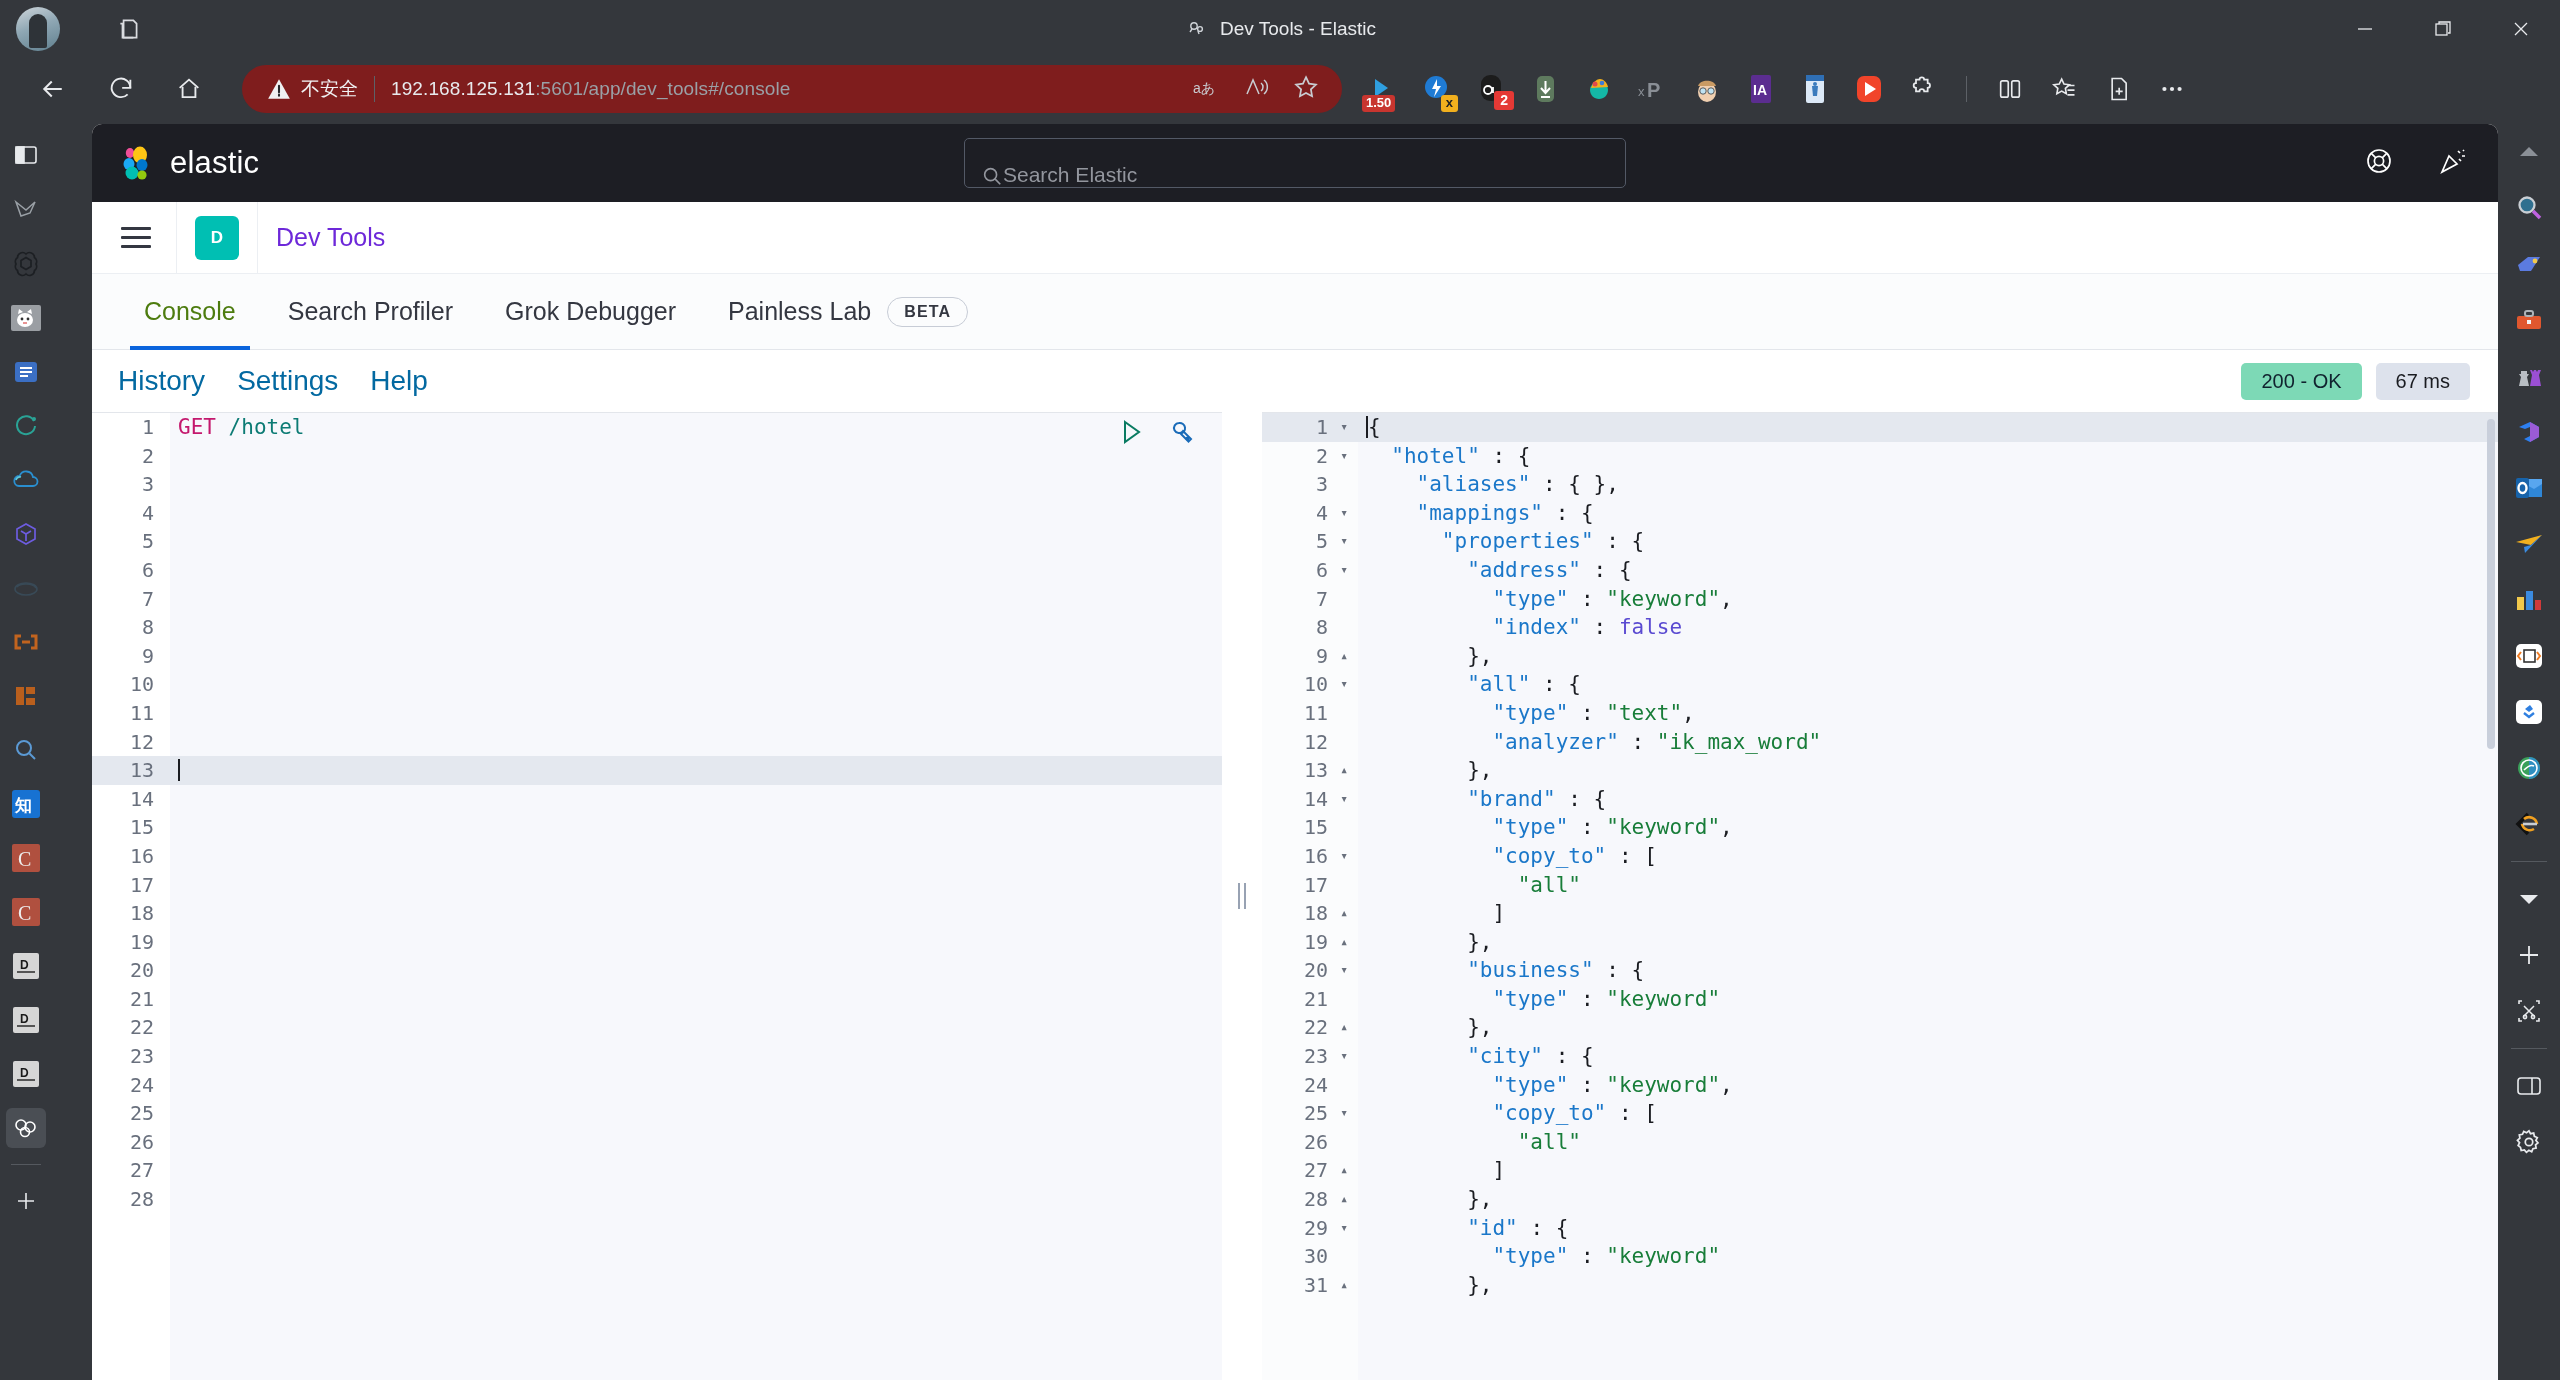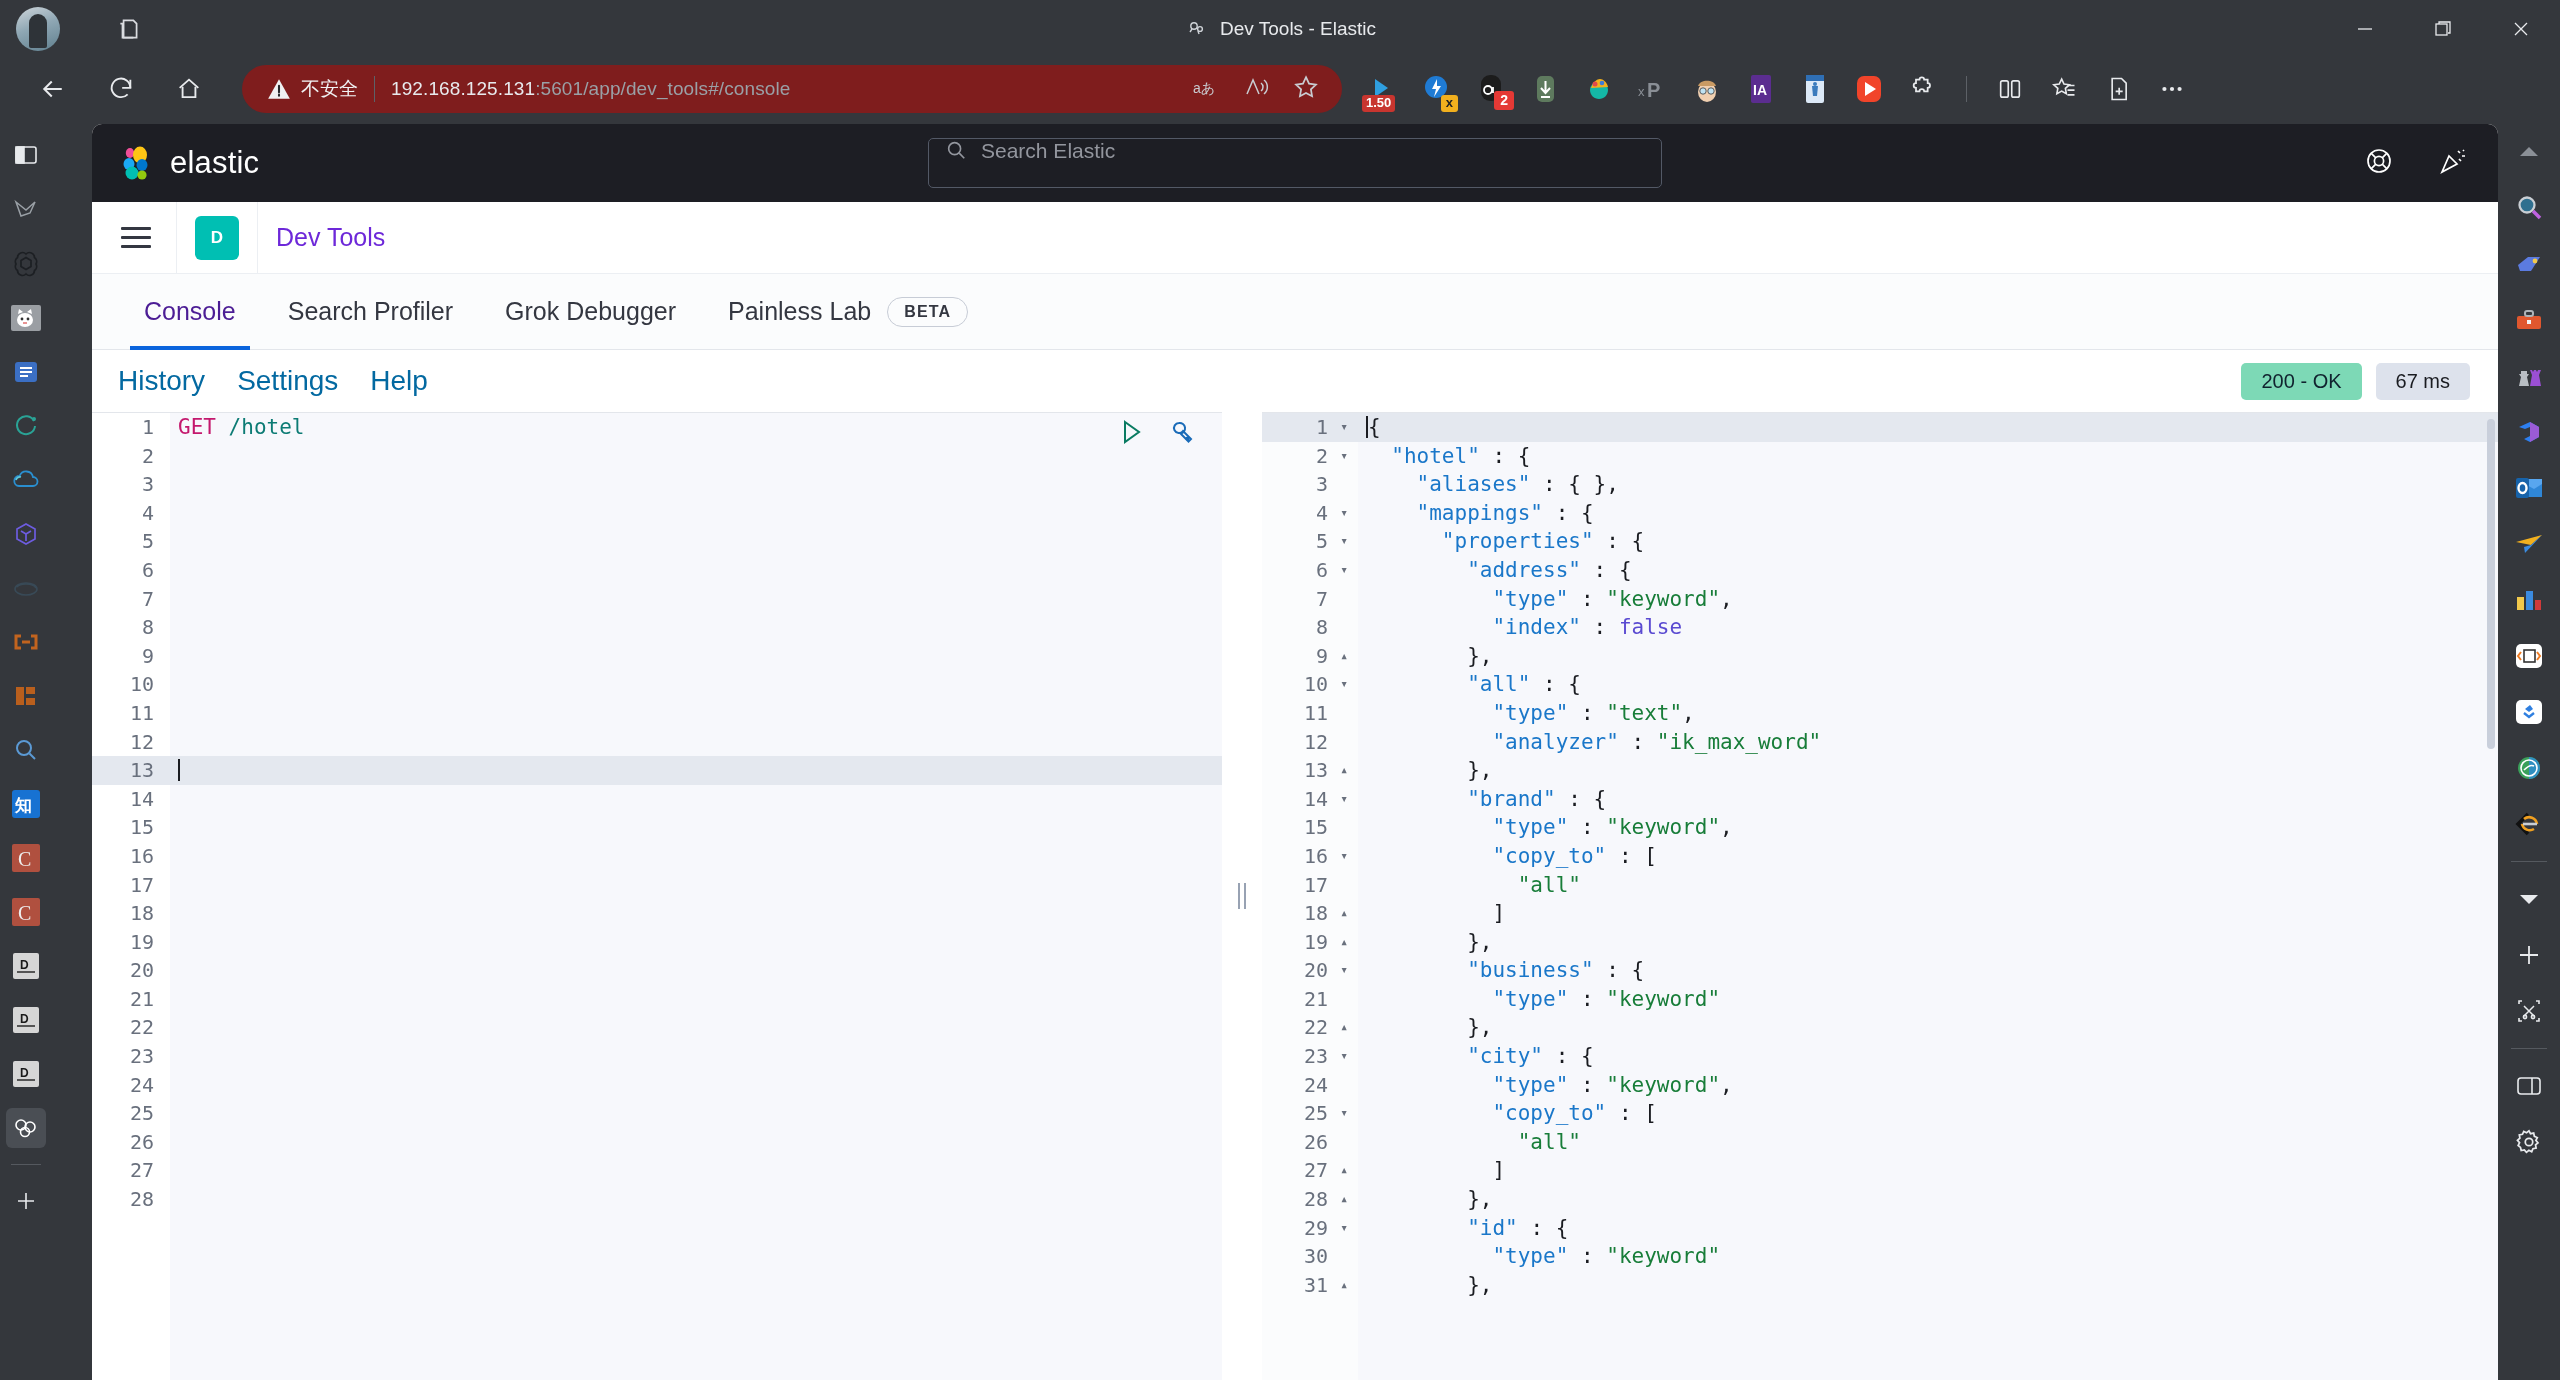--- a/index.html
+++ b/index.html
@@ -65,41 +65,41 @@
 
   
   #viewport { position:absolute; left:92px; top:124px; right:62px; bottom:0;
               background:#fff; border-radius:10px 10px 0 0; overflow:hidden; }
 
   
   .kb-header { height:78px; background:#1d1e24; display:flex; align-items:center; position:relative;}
   .kb-logo { display:flex; align-items:center; gap:14px; margin-left:26px; }
   .kb-logo-text { font-size:31px; color:#fff; letter-spacing:.2px; }
   .kb-search { position:absolute; left:50%; transform:translateX(-50%);
-               width:734px; height:50px; border:1px solid #535966; border-radius:5px;
-               display:flex; align-items:flex-start; gap:14px; padding:0 16px; }
+               width:662px; height:50px; border:1px solid #535966; border-radius:5px;
+               display:flex; align-items:flex-end; padding:0 16px; }
   .kb-search-ph { font-size:21px; color:#93969e; }
   .kb-head-right { position:absolute; right:30px; display:flex; align-items:center; gap:44px; }
 
   
   .kb-nav { height:72px; background:#fff; display:flex; align-items:center; border-bottom:1px solid #eceff3;}
   .kb-hamb { width:44px; height:44px; margin-left:22px; display:flex; flex-direction:column;
              justify-content:center; gap:6px; align-items:center; }
   .kb-hamb span { display:block; width:30px; height:3px; background:#343741; border-radius:1px;}
   .nav-div { width:1px; height:72px; background:#eceff3; margin:0 18px; }
   .kb-chip { width:44px; height:44px; border-radius:6px; background:#00bfb3; color:#fff;
              display:flex; align-items:center; justify-content:center; font-size:17px; font-weight:700;}
   .kb-appname { font-size:25px; color:#6d28d9; margin-left:0; }
 
   
   .kb-tabs { height:76px; background:#fbfcfd; display:flex; align-items:center; padding-left:26px; gap:0px;
              border-bottom:1px solid #e3e6eb; }
   .kb-tab { height:76px; display:flex; align-items:center; gap:16px; padding:0 26px; font-size:25px;
             color:#343741; position:relative; }
-  .kb-tab.active { color:#4c1d95;justify-content:flex-end; }
+  .kb-tab.active { color:#4d7c0f;justify-content:flex-end; }
   .kb-tab.active:after { content:""; position:absolute; left:12px; right:12px; bottom:0; height:4px; background:#0b64dd;}
   .beta-pill { border:1px solid #c7ccd6; border-radius:22px; padding:5px 16px; font-size:16px;
                font-weight:700; letter-spacing:1.2px; color:#343741; }
 
   
   .kb-sub { height:62px; background:#fff; display:flex; align-items:center; padding-left:26px; gap:32px; }
   .kb-sub a { font-size:28px; color:#0369a1; }
   .kb-sub-right { margin-left:auto; display:flex; gap:14px; padding-right:28px;}
   .pill-ok { background:#7dd9b6; color:#10222e; font-size:20px; font-weight:500;
              padding:7px 20px; border-radius:5px; }

